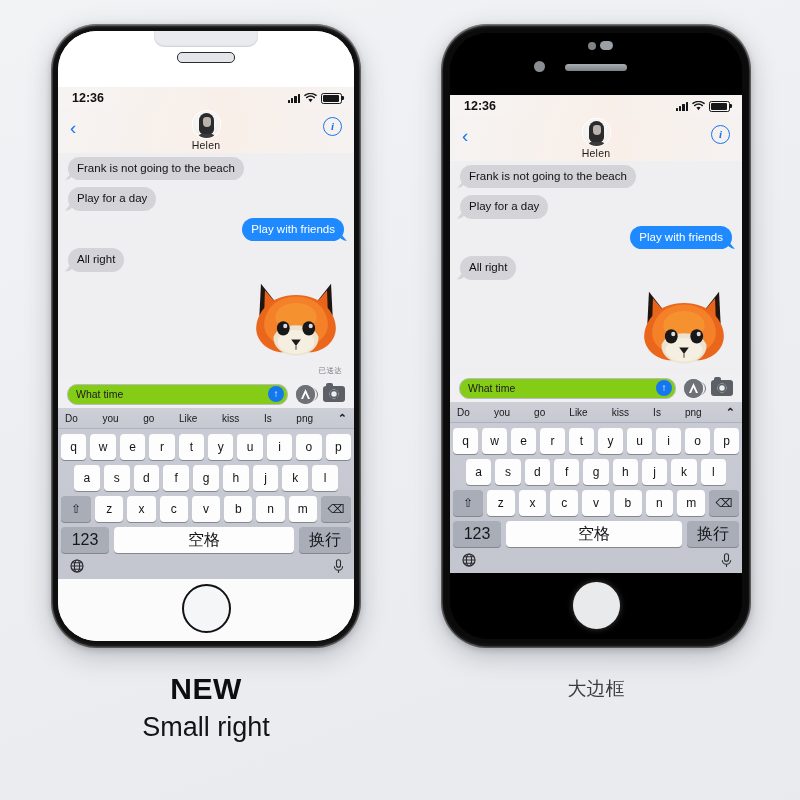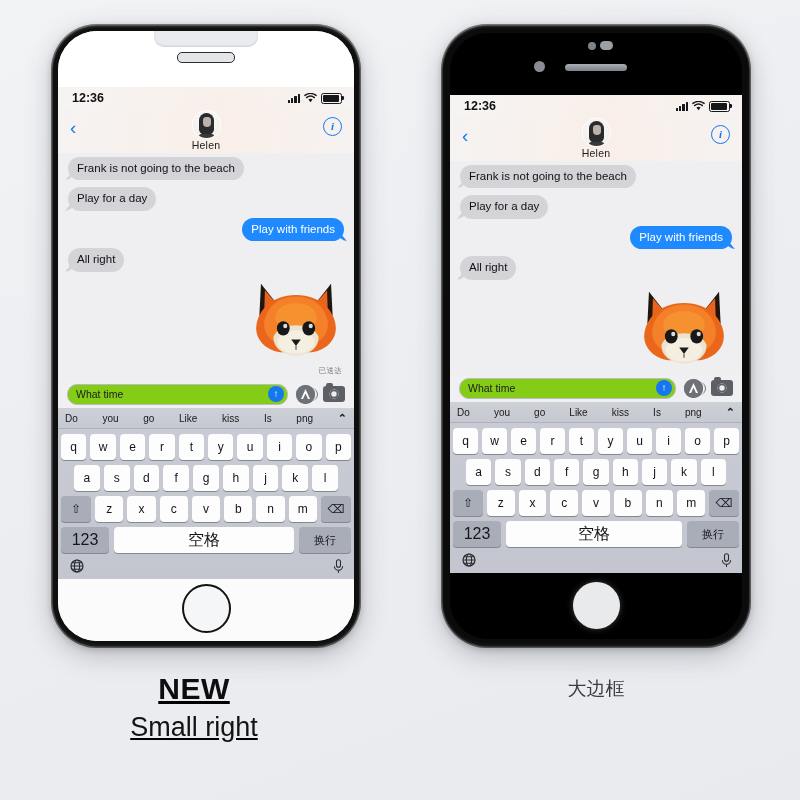--- a/index.html
+++ b/index.html
@@ -435,42 +435,42 @@
   }
   .key.func {
     background: #a8adb7;
     color: #17181a;
     font-size: 10px;
     line-height: 26px;
   }
   .krow.r4 { margin-top: 5px; gap: 5px; }
   .key.num { flex: 0 0 48px; font-size: 16px; text-align: center; }
   .key.space { flex: 1 1 auto; font-size: 16px; }
-  .key.ret { flex: 0 0 52px; font-size: 11px; }
+  .key.ret { flex: 0 0 52px; font-size: 16px; }
   .krow.r5 {
     margin-top: 4px;
     justify-content: space-between;
     padding: 0 10px 0 12px;
     height: 20px;
     align-items: center;
   }
   .globe-icon, .mic-icon {
     font-size: 13px;
     color: #2a2c30;
     line-height: 1;
   }
 
   
   .caption {
     position: absolute;
     width: 310px;
     text-align: center;
     top: 672px;
   }
-  .caption.left  { left: 39px; text-decoration: underline; }
+  .caption.left  { left: 51px; }
   .caption.right { left: 441px; }
   .cap-title {
     font-size: 30px;
     font-weight: bold;
     color: #0d0d0f;
     letter-spacing: .5px;
     line-height: 1.1;
   }
   .cap-sub {
     font-size: 27px;

